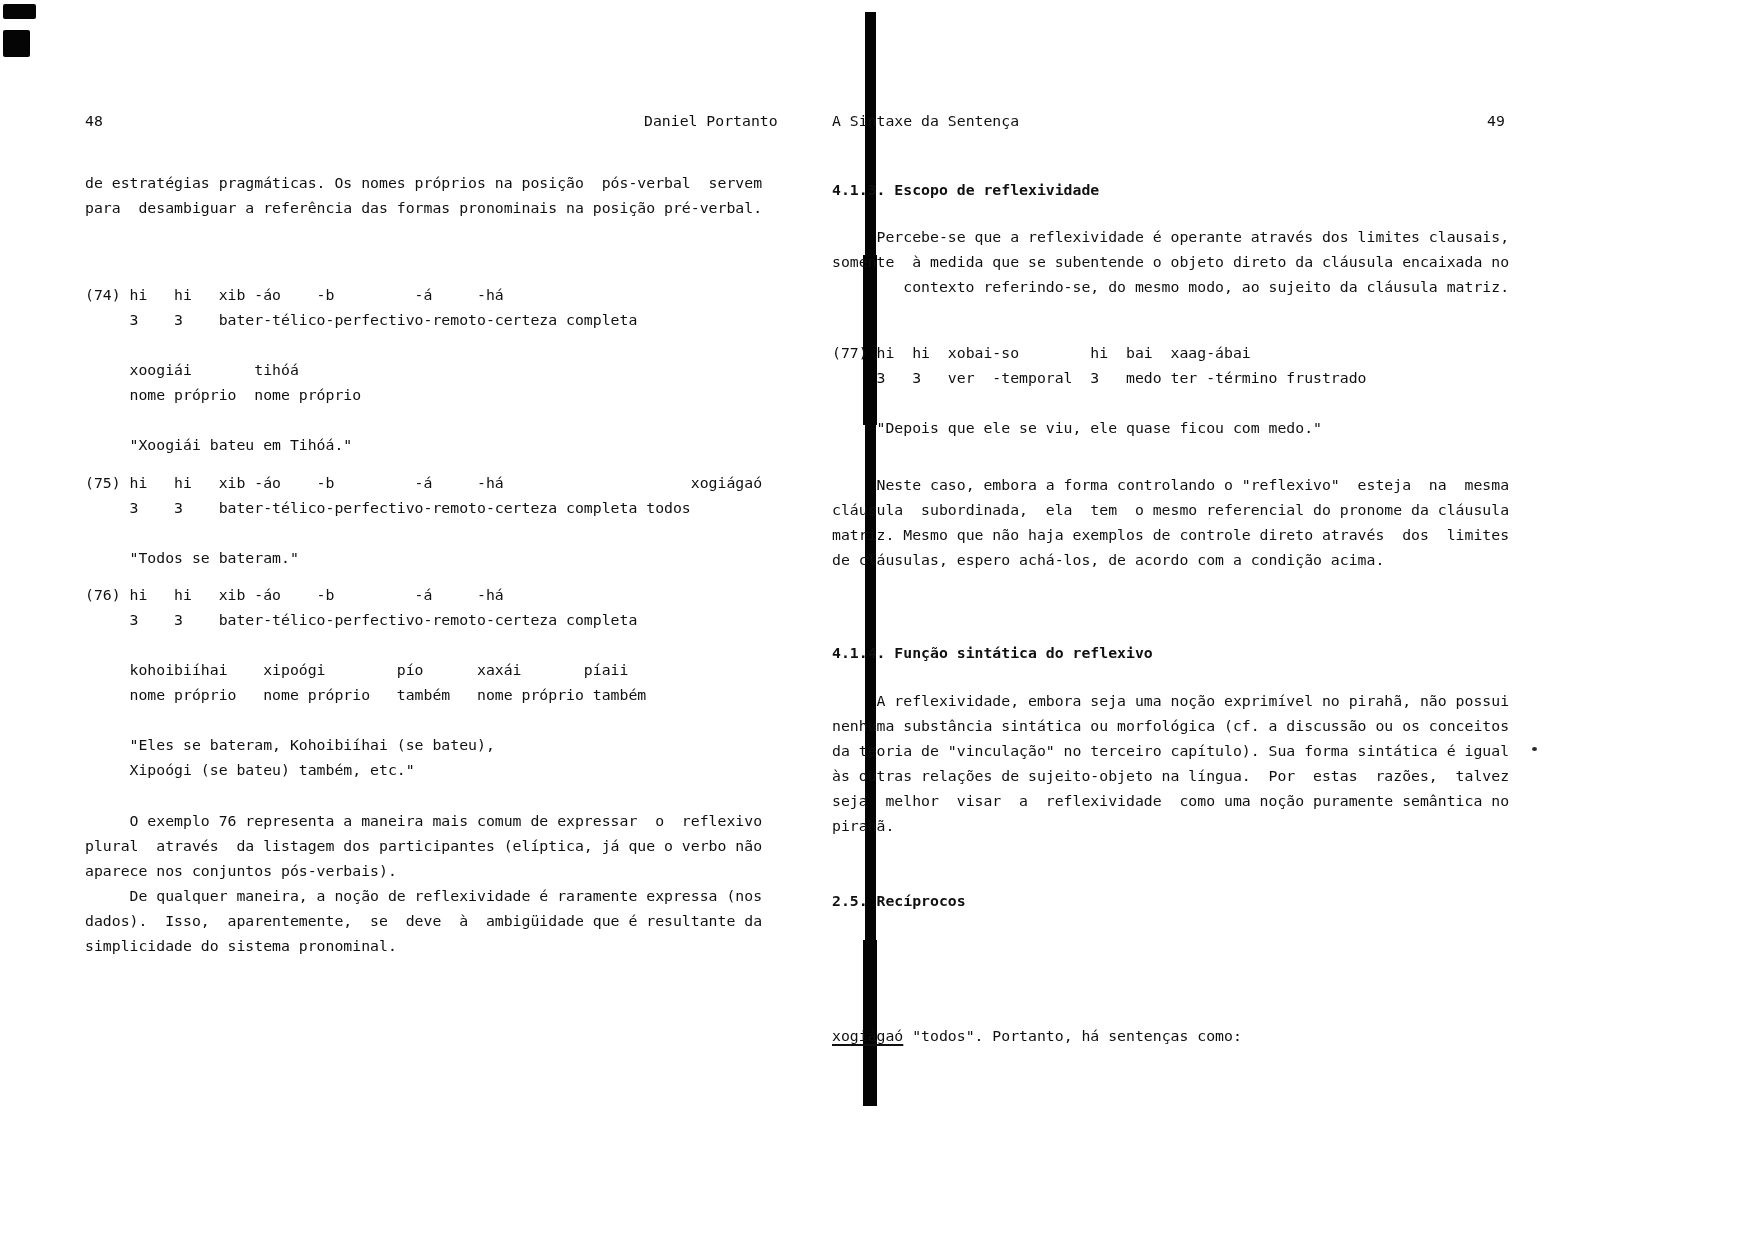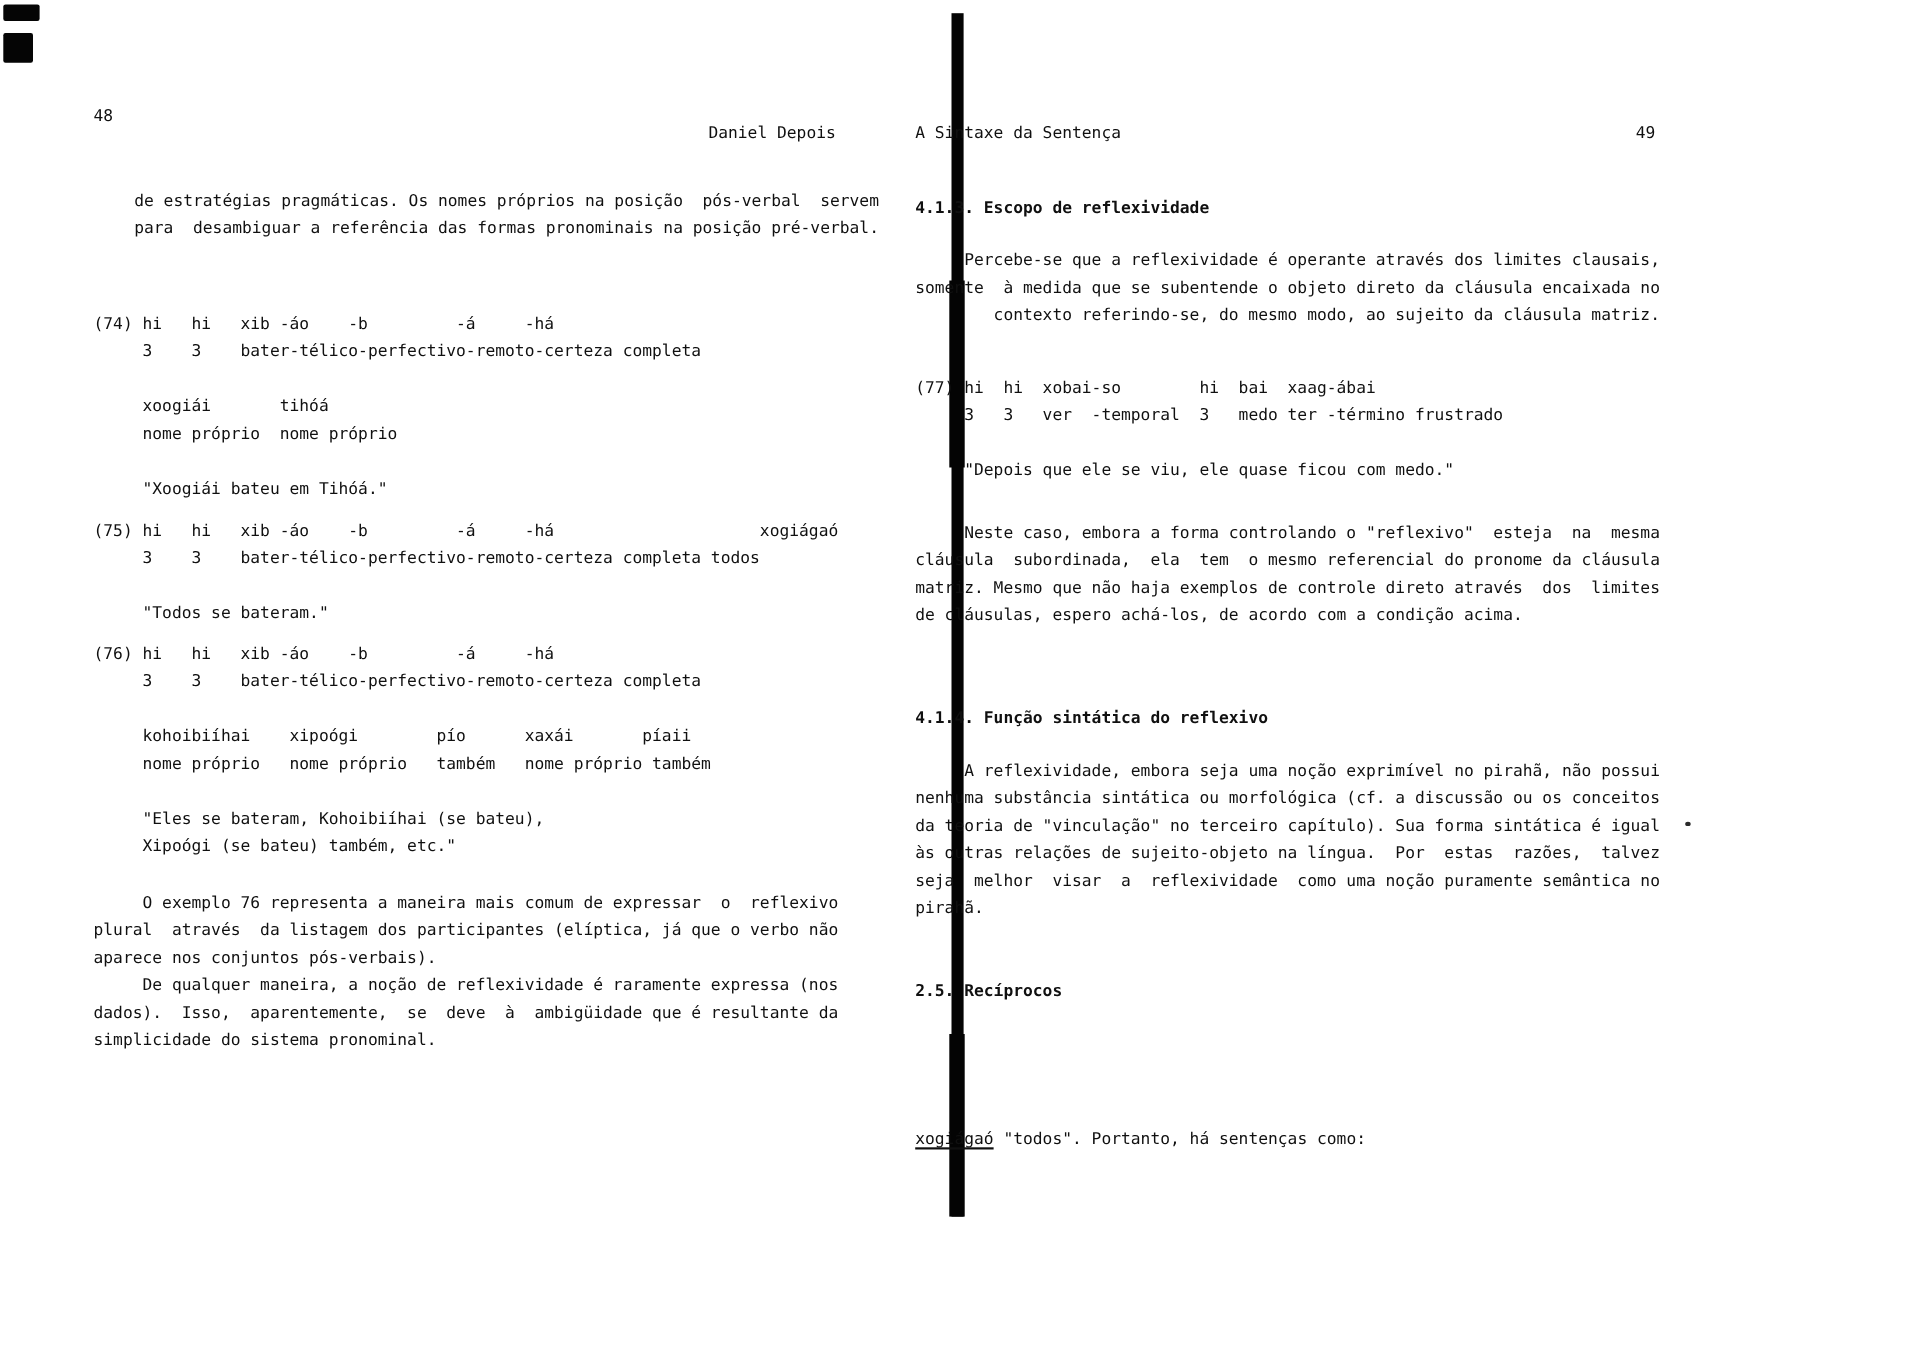--- a/index.html
+++ b/index.html
@@ -30,24 +30,24 @@
 
 <div class="sheet">
 
   <div class="artifact blob-a"></div>
   <div class="artifact blob-b"></div>
   <div class="binding"></div>
   <div class="binding-bump-top"></div>
   <div class="binding-bump-bottom"></div>
   <div class="dot"></div>
 
-  <div class="abs" style="left:85px;top:93px;">48</div>
-  <div class="abs" style="left:644px;top:108px;">Daniel Depois</div>
+  <div class="abs" style="left:85px;top:108px;">48</div>
+  <div class="abs" style="left:644px;top:108px;">Daniel Portanto</div>
 
-  <div class="abs block" style="left:85px;top:170px;margin-left:37px;"><div class="tline">de estratégias pragmáticas. Os nomes próprios na posição  pós-verbal  servem</div><div class="tline">para  desambiguar a referência das formas pronominais na posição pré-verbal.</div></div>
+  <div class="abs block" style="left:85px;top:170px;"><div class="tline">de estratégias pragmáticas. Os nomes próprios na posição  pós-verbal  servem</div><div class="tline">para  desambiguar a referência das formas pronominais na posição pré-verbal.</div></div>
 
   <div class="abs block" style="left:85px;top:282px;"><div class="tline">(74) hi   hi   xib -áo    -b         -á     -há</div><div class="tline">     3    3    bater-télico-perfectivo-remoto-certeza completa</div><div class="tline">&nbsp;</div><div class="tline">     xoogiái       tihóá</div><div class="tline">     nome próprio  nome próprio</div><div class="tline">&nbsp;</div><div class="tline">     "Xoogiái bateu em Tihóá."</div></div>
 
   <div class="abs block" style="left:85px;top:470px;"><div class="tline">(75) hi   hi   xib -áo    -b         -á     -há                     xogiágaó</div><div class="tline">     3    3    bater-télico-perfectivo-remoto-certeza completa todos</div><div class="tline">&nbsp;</div><div class="tline">     "Todos se bateram."</div></div>
 
   <div class="abs block" style="left:85px;top:582px;"><div class="tline">(76) hi   hi   xib -áo    -b         -á     -há</div><div class="tline">     3    3    bater-télico-perfectivo-remoto-certeza completa</div><div class="tline">&nbsp;</div><div class="tline">     kohoibiíhai    xipoógi        pío      xaxái       píaii</div><div class="tline">     nome próprio   nome próprio   também   nome próprio também</div><div class="tline">&nbsp;</div><div class="tline">     "Eles se bateram, Kohoibiíhai (se bateu),</div><div class="tline">     Xipoógi (se bateu) também, etc."</div></div>
 
   <div class="abs block" style="left:85px;top:808px;"><div class="tline">     O exemplo 76 representa a maneira mais comum de expressar  o  reflexivo</div><div class="tline">plural  através  da listagem dos participantes (elíptica, já que o verbo não</div><div class="tline">aparece nos conjuntos pós-verbais).</div><div class="tline">     De qualquer maneira, a noção de reflexividade é raramente expressa (nos</div><div class="tline">dados).  Isso,  aparentemente,  se  deve  à  ambigüidade que é resultante da</div><div class="tline">simplicidade do sistema pronominal.</div></div>
 
   <div class="abs" style="left:832px;top:108px;">A Sintaxe da Sentença</div>

